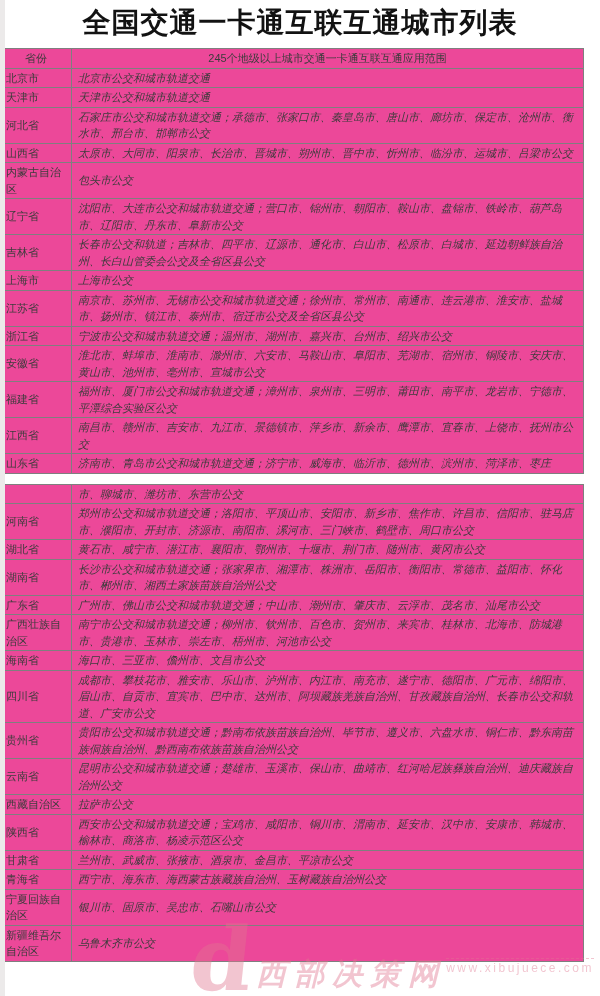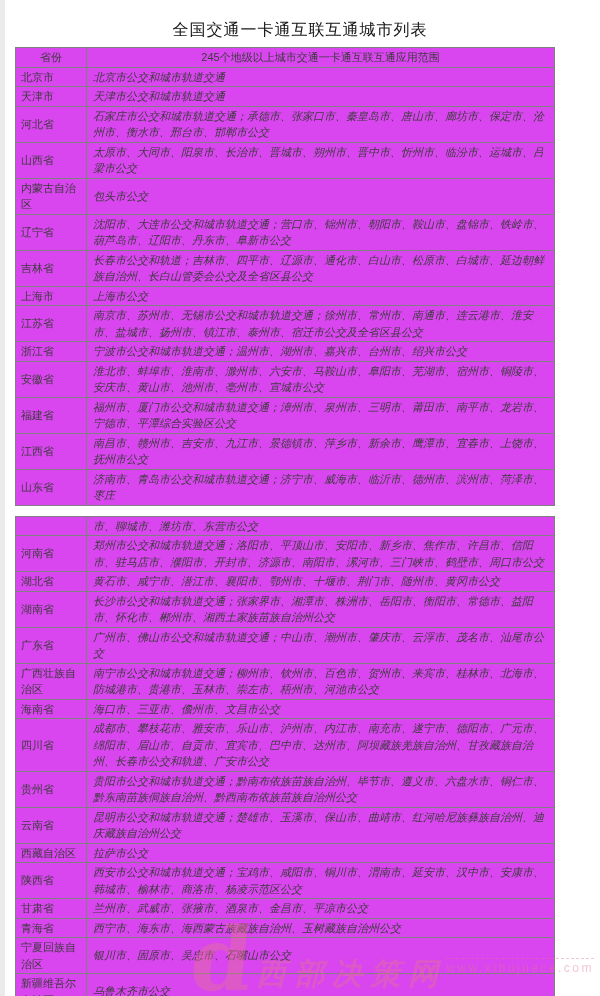--- a/index.html
+++ b/index.html
@@ -5,26 +5,26 @@
   html,body { margin:0; padding:0; }
   body {
     width:600px; height:996px; background:#ffffff; position:relative;
     font-family:"Liberation Sans","DejaVu Sans",sans-serif; overflow:hidden;
   }
   .edge-strip {
     position:absolute; left:0; top:0; width:5px; height:996px;
     background:#eceaea;
   }
   .page-title {
-    margin:20px 0 6px 0; text-align:center;
-    font-size:16px; font-weight:normal; color:#121212; letter-spacing:1px;
+    margin:4px 0 6px 0; text-align:center;
+    font-size:28px; font-weight:bold; color:#121212; letter-spacing:1px;
   }
   table.city-table {
     border-collapse:collapse; table-layout:fixed;
-    width:540px; margin-left:15px; background:#d946ef;
+    width:584px; margin-left:0; background:#ec4899;
   }
   table.part2 { margin-top:10px; }
   .city-table col.c-prov { width:71px; }
   .city-table th, .city-table td {
     border:1px solid #7f7f7f;
     font-size:11px; line-height:16.5px; color:#3c3c3c;
     padding:1px 6px; font-weight:normal;
     word-break:break-all; overflow:hidden;
   }
   .city-table th { text-align:center; }

